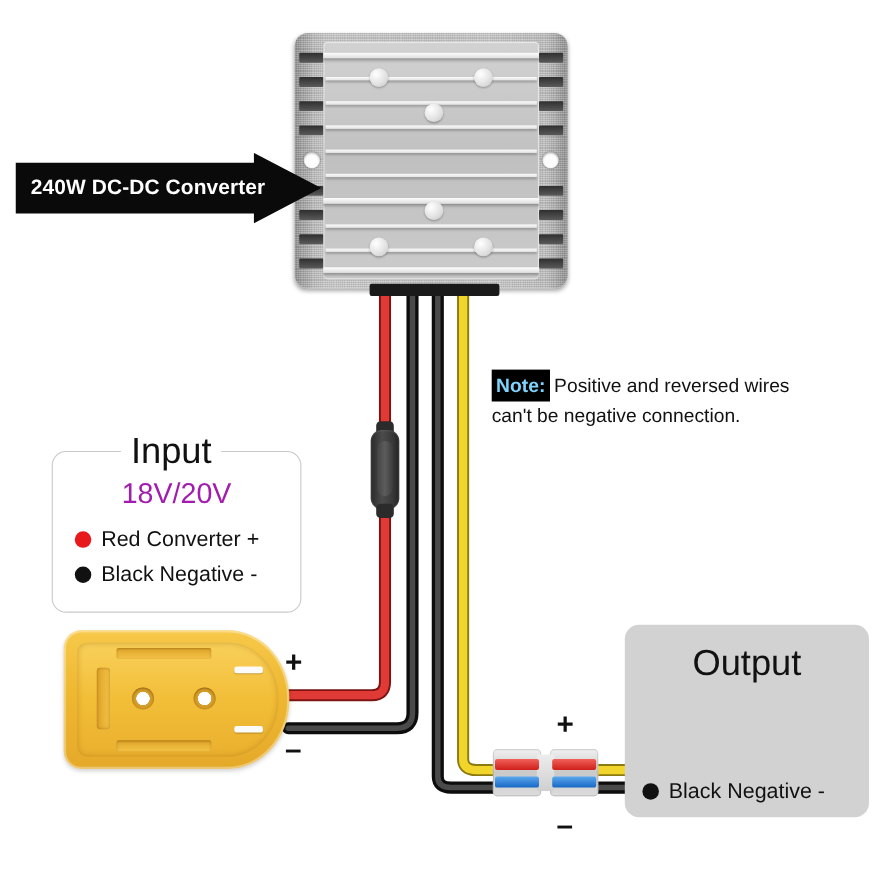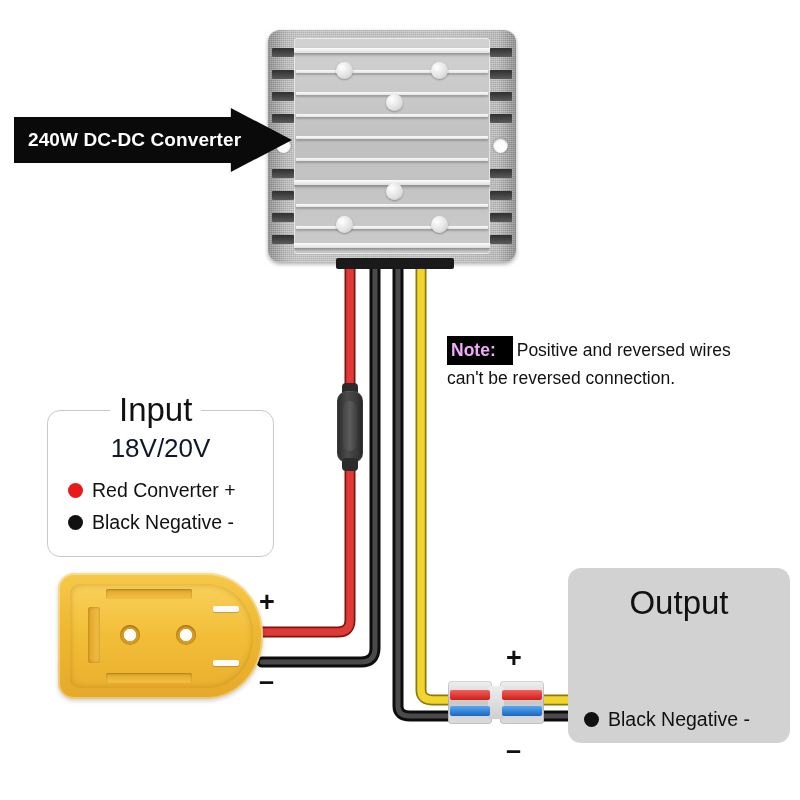--- a/index.html
+++ b/index.html
@@ -129,21 +129,21 @@
   #fuse-holder .inner {
     position: absolute;
     left: 6px; top: 18px;
     width: 14px; height: 50px;
     border-radius: 8px;
     background: linear-gradient(90deg,#454545,#5c5c5c,#3d3d3d);
   }
 
   
   #arrow-banner {
-    left: 14px; top: 108px;
+    left: 14px; top: 139px;
     width: 278px; height: 64px;
   }
   #arrow-banner .shape {
     position: absolute;
     inset: 0;
     background: #0a0a0a;
     clip-path: polygon(0 14%, 78% 14%, 78% 0, 100% 50%, 78% 100%, 78% 86%, 0 86%);
     filter: drop-shadow(0 1px 2px rgba(0,0,0,.4));
   }
   #arrow-banner .label {
@@ -160,23 +160,23 @@
 
   
   #note-block {
     left: 447px; top: 336px;
     width: 340px;
   }
   #note-block .line { font-size: 17.5px; color: #111; line-height: 26px; }
   #note-tag {
     display: inline-block;
     background: #000;
-    color: #f0abfc;
+    color: #7dd3fc;
     font-weight: 700;
-    padding: 1px 17px 2px 4px;
+    padding: 1px 4px 2px 4px;
     margin-right: 4px;
   }
 
   
   #input-panel {
     left: 47px; top: 410px;
     width: 225px; height: 145px;
     border: 1.6px solid #c9c9c9;
     border-radius: 13px;
     background: #ffffff;
@@ -187,21 +187,21 @@
     padding: 0 9px;
     font-size: 33px;
     color: #111;
     line-height: 40px;
   }
   .panel-sub {
     position: absolute;
     width: 100%;
     text-align: center;
     font-size: 26px;
-    color: #0f172a;
+    color: #a21caf;
   }
   .legend-row {
     position: absolute;
     display: flex;
     align-items: center;
     gap: 9px;
     font-size: 19.5px;
     color: #111;
     white-space: nowrap;
   }
@@ -407,21 +407,21 @@
 
   <div id="arrow-banner" class="abs">
     <div class="shape"></div>
     <div class="label">240W DC-DC Converter</div>
   </div>
 
   <div id="note-block" class="abs">
     <div class="line">
       <span id="note-tag">Note:</span><span>Positive and reversed wires</span>
     </div>
-    <div class="line">can't be reversed connection.</div>
+    <div class="line">can't be negative connection.</div>
   </div>
 
   <div id="input-panel" class="abs">
     <div class="panel-sub" style="top:22px;">18V/20V</div>
     <div class="legend-row" style="left:20px; top:68px;">
       <span class="legend-dot" style="background:#e8191b;"></span>
       <span>Red Converter +</span>
     </div>
     <div class="legend-row" style="left:20px; top:100px;">
       <span class="legend-dot" style="background:#111111;"></span>

